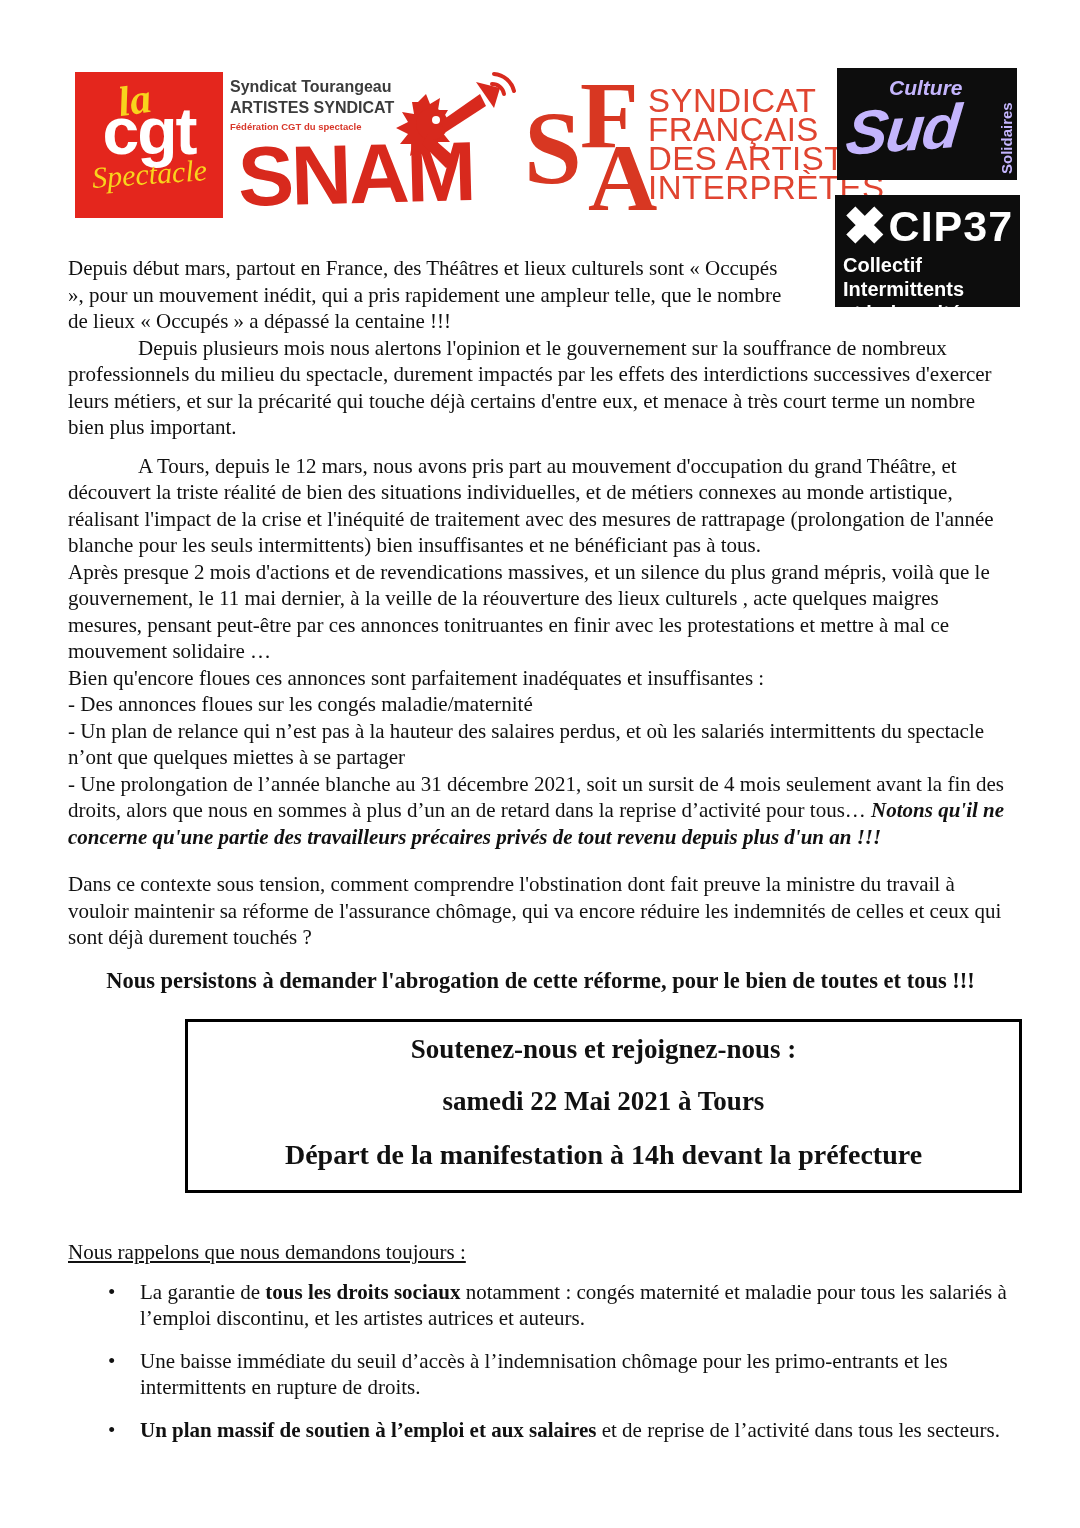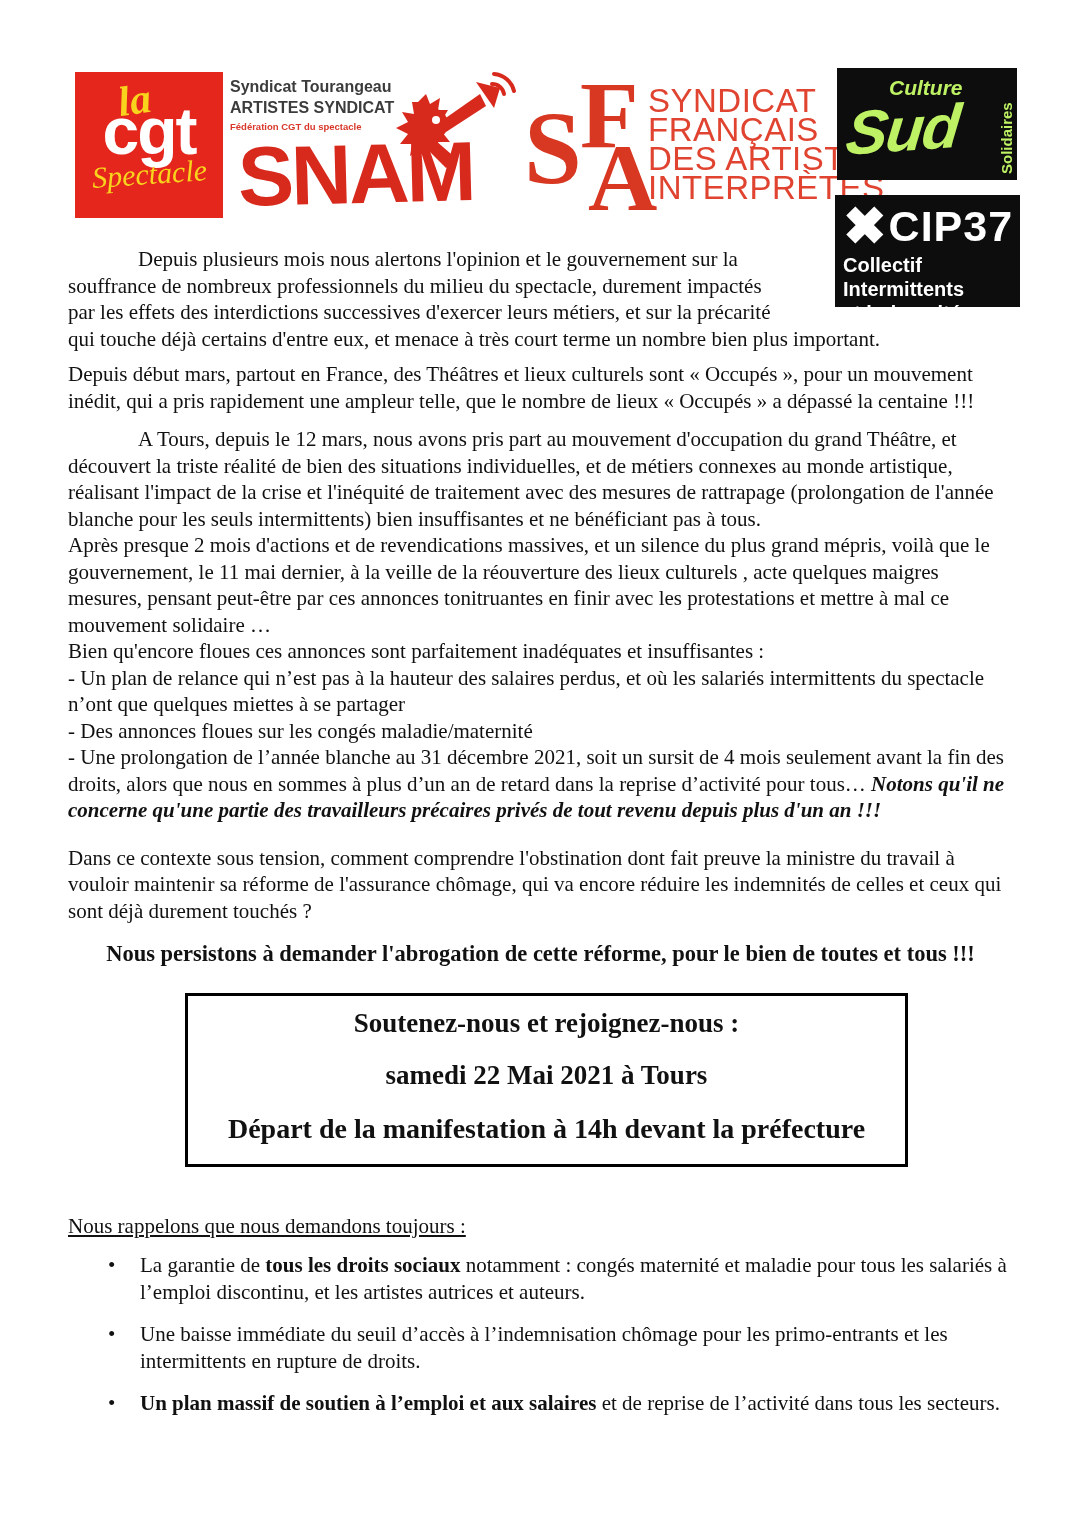--- a/index.html
+++ b/index.html
@@ -56,21 +56,21 @@
   .sfa-mono { position: absolute; left: 524px; top: 70px; width: 115px; height: 165px; font-family: "Liberation Serif", serif; font-weight: bold; color: #d83722; }
   .sfa-mono .s { position: absolute; left: 0; top: 28px; font-size: 104px; line-height: 100px; }
   .sfa-mono .f { position: absolute; left: 56px; top: 0; font-size: 96px; line-height: 92px; }
   .sfa-mono .a { position: absolute; left: 64px; top: 62px; font-size: 96px; line-height: 92px; }
 
   .sfa-text { position: absolute; left: 648px; top: 86px; font-family: "Liberation Sans", sans-serif; color: #e04430; font-size: 33px; line-height: 29px; letter-spacing: 0.5px; }
   .sfa-text span { display: block; }
 
   .sud-logo {
     position: absolute; left: 837px; top: 68px;
-    width: 180px; height: 112px; background: #0d0d0d; color: #bef264;
+    width: 180px; height: 112px; background: #0d0d0d; color: #c4b5fd;
     font-family: "Liberation Sans", sans-serif; overflow: hidden;
   }
   .sud-culture { position: absolute; left: 52px; top: 8px; font-weight: bold; font-size: 21px; font-style: italic; }
   .sud-name { position: absolute; left: 10px; top: 26px; font-weight: bold; font-style: italic; font-size: 62px; transform: skewX(-10deg) rotate(-4deg); letter-spacing: -2px; }
   .sud-side { position: absolute; right: 2px; top: 6px; height: 100px; writing-mode: vertical-rl; transform: rotate(180deg); font-weight: bold; font-size: 15px; letter-spacing: 0; }
 
   .cip-logo {
     position: absolute; left: 835px; top: 195px;
     width: 185px; height: 112px; background: #0d0d0d; color: #fff;
     font-family: "Liberation Sans", sans-serif; padding: 4px 8px;
@@ -92,21 +92,21 @@
   .gap-m { margin-top: 12px !important; }
   .gap-l { margin-top: 21px !important; }
   .boldital { font-weight: bold; font-style: italic; }
 
   .banner {
     margin-top: 17px; text-align: center;
     font-weight: bold; font-size: 22.5px;
   }
 
   .callout {
-    margin: 25px 0 0 117px; width: 723px;
+    margin: 25px 0 0 117px; width: 837px;
     border: 3px solid #000;
     padding: 12px 10px 20px 10px;
     text-align: center; font-weight: bold;
   }
   .callout p { font-size: 27px; line-height: 30px; }
   .callout .c2 { margin-top: 22px; }
   .callout .c3 { margin-top: 24px; font-size: 28px; }
 
   .demands-heading {
     margin-top: 46px; text-decoration: underline; font-size: 21px;
@@ -180,27 +180,27 @@
         <span class="cip-name">CIP37</span>
       </div>
       <span class="cip-sub">Collectif Intermittents</span>
       <span class="cip-sub">et indemnités</span>
     </div>
   </div>
 
   <main class="content">
     <div class="cip-spacer"></div>
 
+    <p class="para gap-s">Depuis début mars, partout en France, des Théâtres et lieux culturels sont « Occupés », pour un mouvement inédit, qui a pris rapidement une ampleur telle, que le nombre de lieux « Occupés » a dépassé la centaine !!!</p>
     <p class="para indent">Depuis plusieurs mois nous alertons l'opinion et le gouvernement sur la souffrance de nombreux professionnels du milieu du spectacle, durement impactés par les effets des interdictions successives d'exercer leurs métiers, et sur la précarité qui touche déjà certains d'entre eux, et menace à très court terme un nombre bien plus important.</p>
-    <p class="para gap-s">Depuis début mars, partout en France, des Théâtres et lieux culturels sont « Occupés », pour un mouvement inédit, qui a pris rapidement une ampleur telle, que le nombre de lieux « Occupés » a dépassé la centaine !!!</p>
     <p class="para indent gap-m">A Tours, depuis le 12 mars, nous avons pris part au mouvement d'occupation du grand Théâtre, et découvert la triste réalité de bien des situations individuelles, et de métiers connexes au monde artistique, réalisant l'impact de la crise et l'inéquité de traitement avec des mesures de rattrapage (prolongation de l'année blanche pour les seuls intermittents) bien insuffisantes et ne bénéficiant pas à tous.</p>
     <p class="para">Après presque 2 mois d'actions et de revendications massives, et un silence du plus grand mépris, voilà que le gouvernement, le 11 mai dernier, à la veille de la réouverture des lieux culturels , acte quelques maigres mesures, pensant peut-être par ces annonces tonitruantes en finir avec les protestations et mettre à mal ce mouvement solidaire …</p>
     <p class="para">Bien qu'encore floues ces annonces sont parfaitement inadéquates et insuffisantes :</p>
+    <p class="para">- Des annonces floues sur les congés maladie/maternité</p>
     <p class="para">- Un plan de relance qui n’est pas à la hauteur des salaires perdus, et où les salariés intermittents du spectacle n’ont que quelques miettes à se partager</p>
-    <p class="para">- Des annonces floues sur les congés maladie/maternité</p>
     <p class="para"><span>- Une prolongation de l’année blanche au 31 décembre 2021, soit un sursit de 4 mois seulement avant la fin des droits, alors que nous en sommes à plus d’un an de retard dans la reprise d’activité pour tous… </span><span class="boldital">Notons qu'il ne concerne qu'une partie des travailleurs précaires privés de tout revenu depuis plus d'un an !!!</span></p>
     <p class="para gap-l">Dans ce contexte sous tension, comment comprendre l'obstination dont fait preuve la ministre du travail à vouloir maintenir sa réforme de l'assurance chômage, qui va encore réduire les indemnités de celles et ceux qui sont déjà durement touchés ?</p>
 
     <p class="banner">Nous persistons à demander l'abrogation de cette réforme, pour le bien de toutes et tous !!!</p>
 
     <div class="callout">
       <p class="c1">Soutenez-nous et rejoignez-nous :</p>
       <p class="c2">samedi 22 Mai 2021 à Tours</p>
       <p class="c3">Départ de la manifestation à 14h devant la préfecture</p>
     </div>

